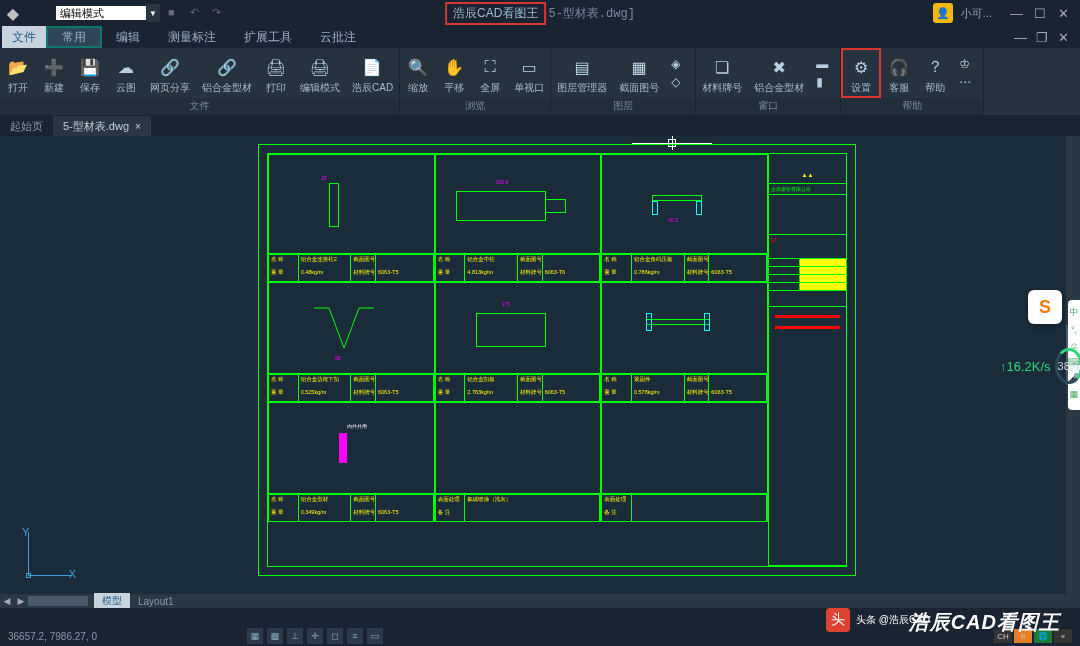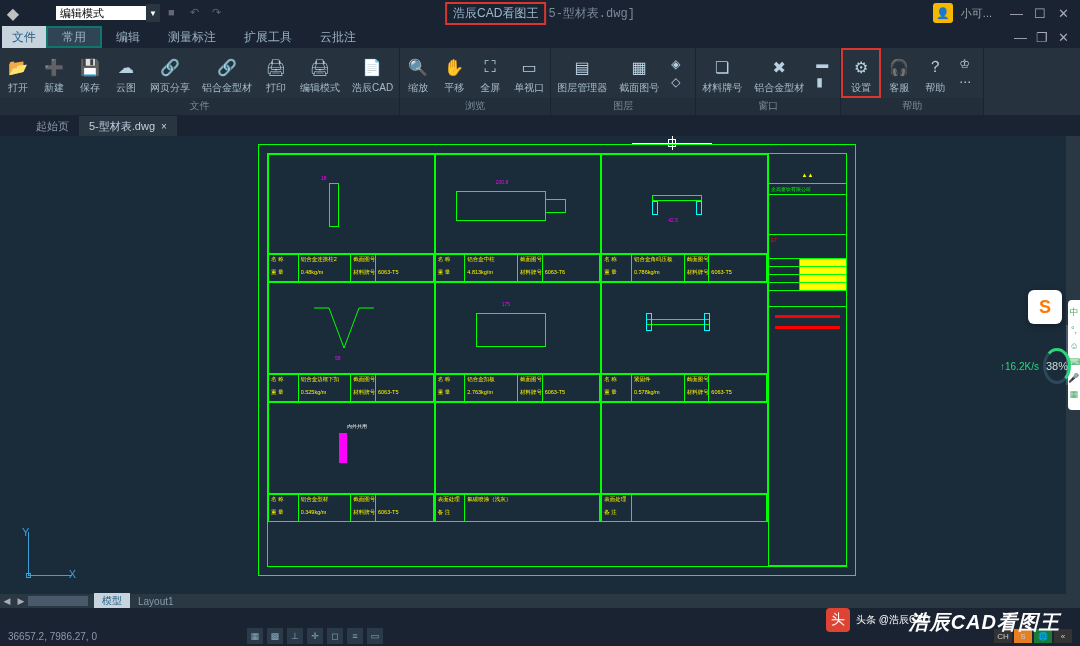--- a/index.html
+++ b/index.html
@@ -33,21 +33,21 @@
 .ribbon-btns { display: flex; flex: 1; }
 .ribbon-btn { display: flex; flex-direction: column; align-items: center; justify-content: center; padding: 4px 6px 0; min-width: 36px; }
 .ribbon-icon { width: 24px; height: 24px; display: flex; align-items: center; justify-content: center; color: #b8d0e0; font-size: 16px; }
 .ribbon-lbl { font-size: 10px; color: #a8bac8; margin-top: 2px; white-space: nowrap; }
 .ribbon-title { font-size: 10px; color: #7a8a98; text-align: center; padding: 1px 0 2px; background:#222f3a;}
 .stacked { display: flex; flex-direction: column; justify-content: center; gap: 4px; padding: 4px 6px; }
 .stack-icon { width: 18px; height: 14px; color: #b8d0e0; font-size: 12px; }
 .settings-hl { border: 2px solid #d9362f; }
 
 
-.doc-tabs { height: 20px; background: #1a2332; display: flex; align-items: stretch; padding-left: 26px; }
+.doc-tabs { height: 20px; background: #1a2332; display: flex; align-items: stretch; }
 .doc-tab { font-size: 11px; padding: 2px 10px; color: #8a9aaa; display:flex; align-items:center;}
 .doc-tab.active { background: #2a3542; color: #c0d0e0; }
 .tab-close { margin-left: 6px; font-size: 10px; }
 
 
 .canvas { position: absolute; top: 136px; left: 0; right: 0; bottom: 38px; background: #1a2b3a; overflow:hidden;}
 .ucs { position: absolute; left: 16px; bottom: 22px; width: 60px; height: 60px; }
 .ucs-y { position:absolute; left:6px; top:0; color:#3fa0d8; font-size:11px;}
 .ucs-x { position:absolute; right:0; bottom:6px; color:#3fa0d8; font-size:11px;}
 .ucs-line-v { position:absolute; left:12px; bottom:10px; width:1px; height:44px; background:#3fa0d8;}
@@ -98,21 +98,21 @@
 .sr-box { width:18px; height:14px; background:#333; font-size:8px; color:#ccc; display:flex; align-items:center; justify-content:center;}
 .sr-s { background:#e67e22;}
 .sr-bd { background:#1a7a3a;}
 
 
 .float-sogou { position:absolute; right:18px; top:154px; width:34px; height:34px; background:#fff; border-radius:6px; display:flex; align-items:center; justify-content:center; box-shadow:0 2px 6px rgba(0,0,0,.3);}
 .sogou-s { color:#ff7800; font-weight:bold; font-size:18px;}
 .float-ime { position:absolute; right:0; top:164px; width:12px; height:110px; background:#fff; border-radius:4px 0 0 4px; display:flex; flex-direction:column; align-items:center; gap:6px; padding:6px 0;}
 .ime-i { font-size:9px; color:#4a6;}
 .float-net { position:absolute; right:16px; top:212px; width:64px; height:36px; display:flex; align-items:center;}
-.net-speed { font-size:10px; color:#2bd67b;}
+.net-speed { font-size:13px; color:#2bd67b;}
 .net-circle { width:36px; height:36px; border-radius:50%; border:3px solid #2a4a5a; border-top-color:#2bd67b; border-right-color:#2bd67b; display:flex; align-items:center; justify-content:center; color:#cdd; font-size:11px; margin-left:4px;}
 
 
 .watermark-t { position:absolute; right:150px; bottom:14px; display:flex; align-items:center; gap:6px;}
 .wm-logo { width:24px; height:24px; background:#d43; border-radius:4px; color:#fff; font-size:14px; display:flex; align-items:center; justify-content:center;}
 .wm-label { color:#fff; font-size:10px;}
 .watermark { position:absolute; right:20px; bottom:10px; color:#fff; font-size:20px; font-style:italic; font-weight:600; letter-spacing:1px;}
 </style>
 </head>
 <body>

